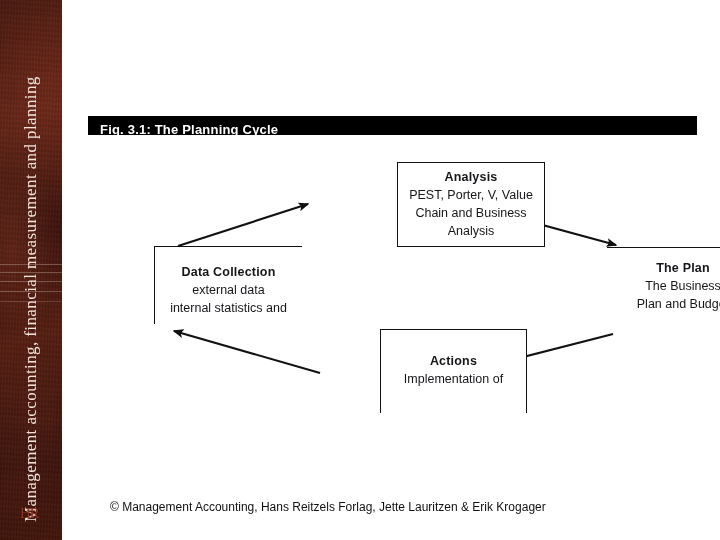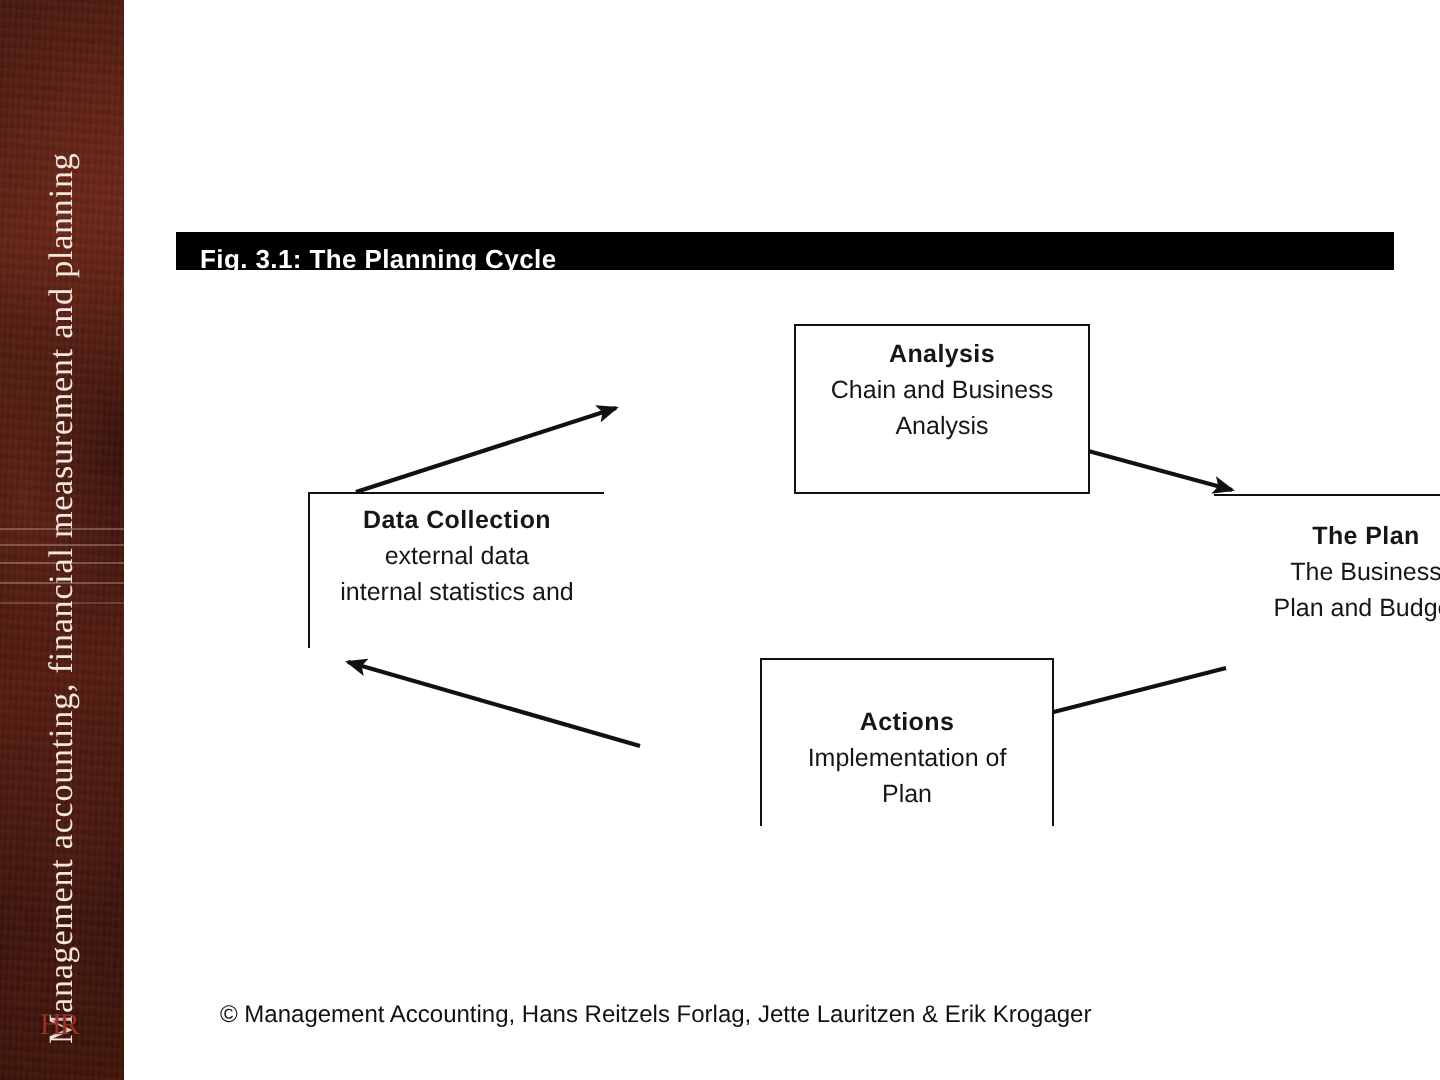--- a/index.html
+++ b/index.html
@@ -141,21 +141,21 @@
     box-sizing: border-box;
     padding-top: 22px;
     background: #ffffff;
   }
   
   #node-datacollection {
     left: 92px; top: 246px; width: 148px; height: 78px;
     border-top: 1.6px solid #111;
     border-left: 1.6px solid #111;
     box-sizing: border-box;
-    padding-top: 4px;
+    padding-top: 16px;
     background: transparent;
   }
   #node-plan {
     left: 545px; top: 247px; width: 152px; height: 68px;
     border-top: 1.6px solid #111;
     box-sizing: border-box;
     padding-top: 11px;
     background: transparent;
   }
 
@@ -202,34 +202,34 @@
 
     <line x1="403" y1="204" x2="554" y2="245" stroke="#111" stroke-width="2.1" marker-end="url(#ah)"></line>
 
     <line x1="551" y1="334" x2="410" y2="370" stroke="#111" stroke-width="2.1" marker-end="url(#ah)"></line>
 
     <line x1="258" y1="373" x2="112" y2="331" stroke="#111" stroke-width="2.1" marker-end="url(#ah)"></line>
   </svg>
 
   <div class="node" id="node-analysis">
     <div class="hd">Analysis</div>
+    <div>PEST, Porter, V, Value</div>
     <div>Chain and Business</div>
     <div>Analysis</div>
   </div>
 
   <div class="node" id="node-plan">
     <div class="hd">The Plan</div>
     <div>The Business</div>
     <div>Plan and Budget</div>
   </div>
 
   <div class="node" id="node-actions">
     <div class="hd">Actions</div>
     <div>Implementation of</div>
-    <div>Plan</div>
   </div>
 
   <div class="node" id="node-datacollection">
     <div class="hd">Data Collection</div>
     <div>external data</div>
     <div>internal statistics and</div>
   </div>
 
 </div>
 

